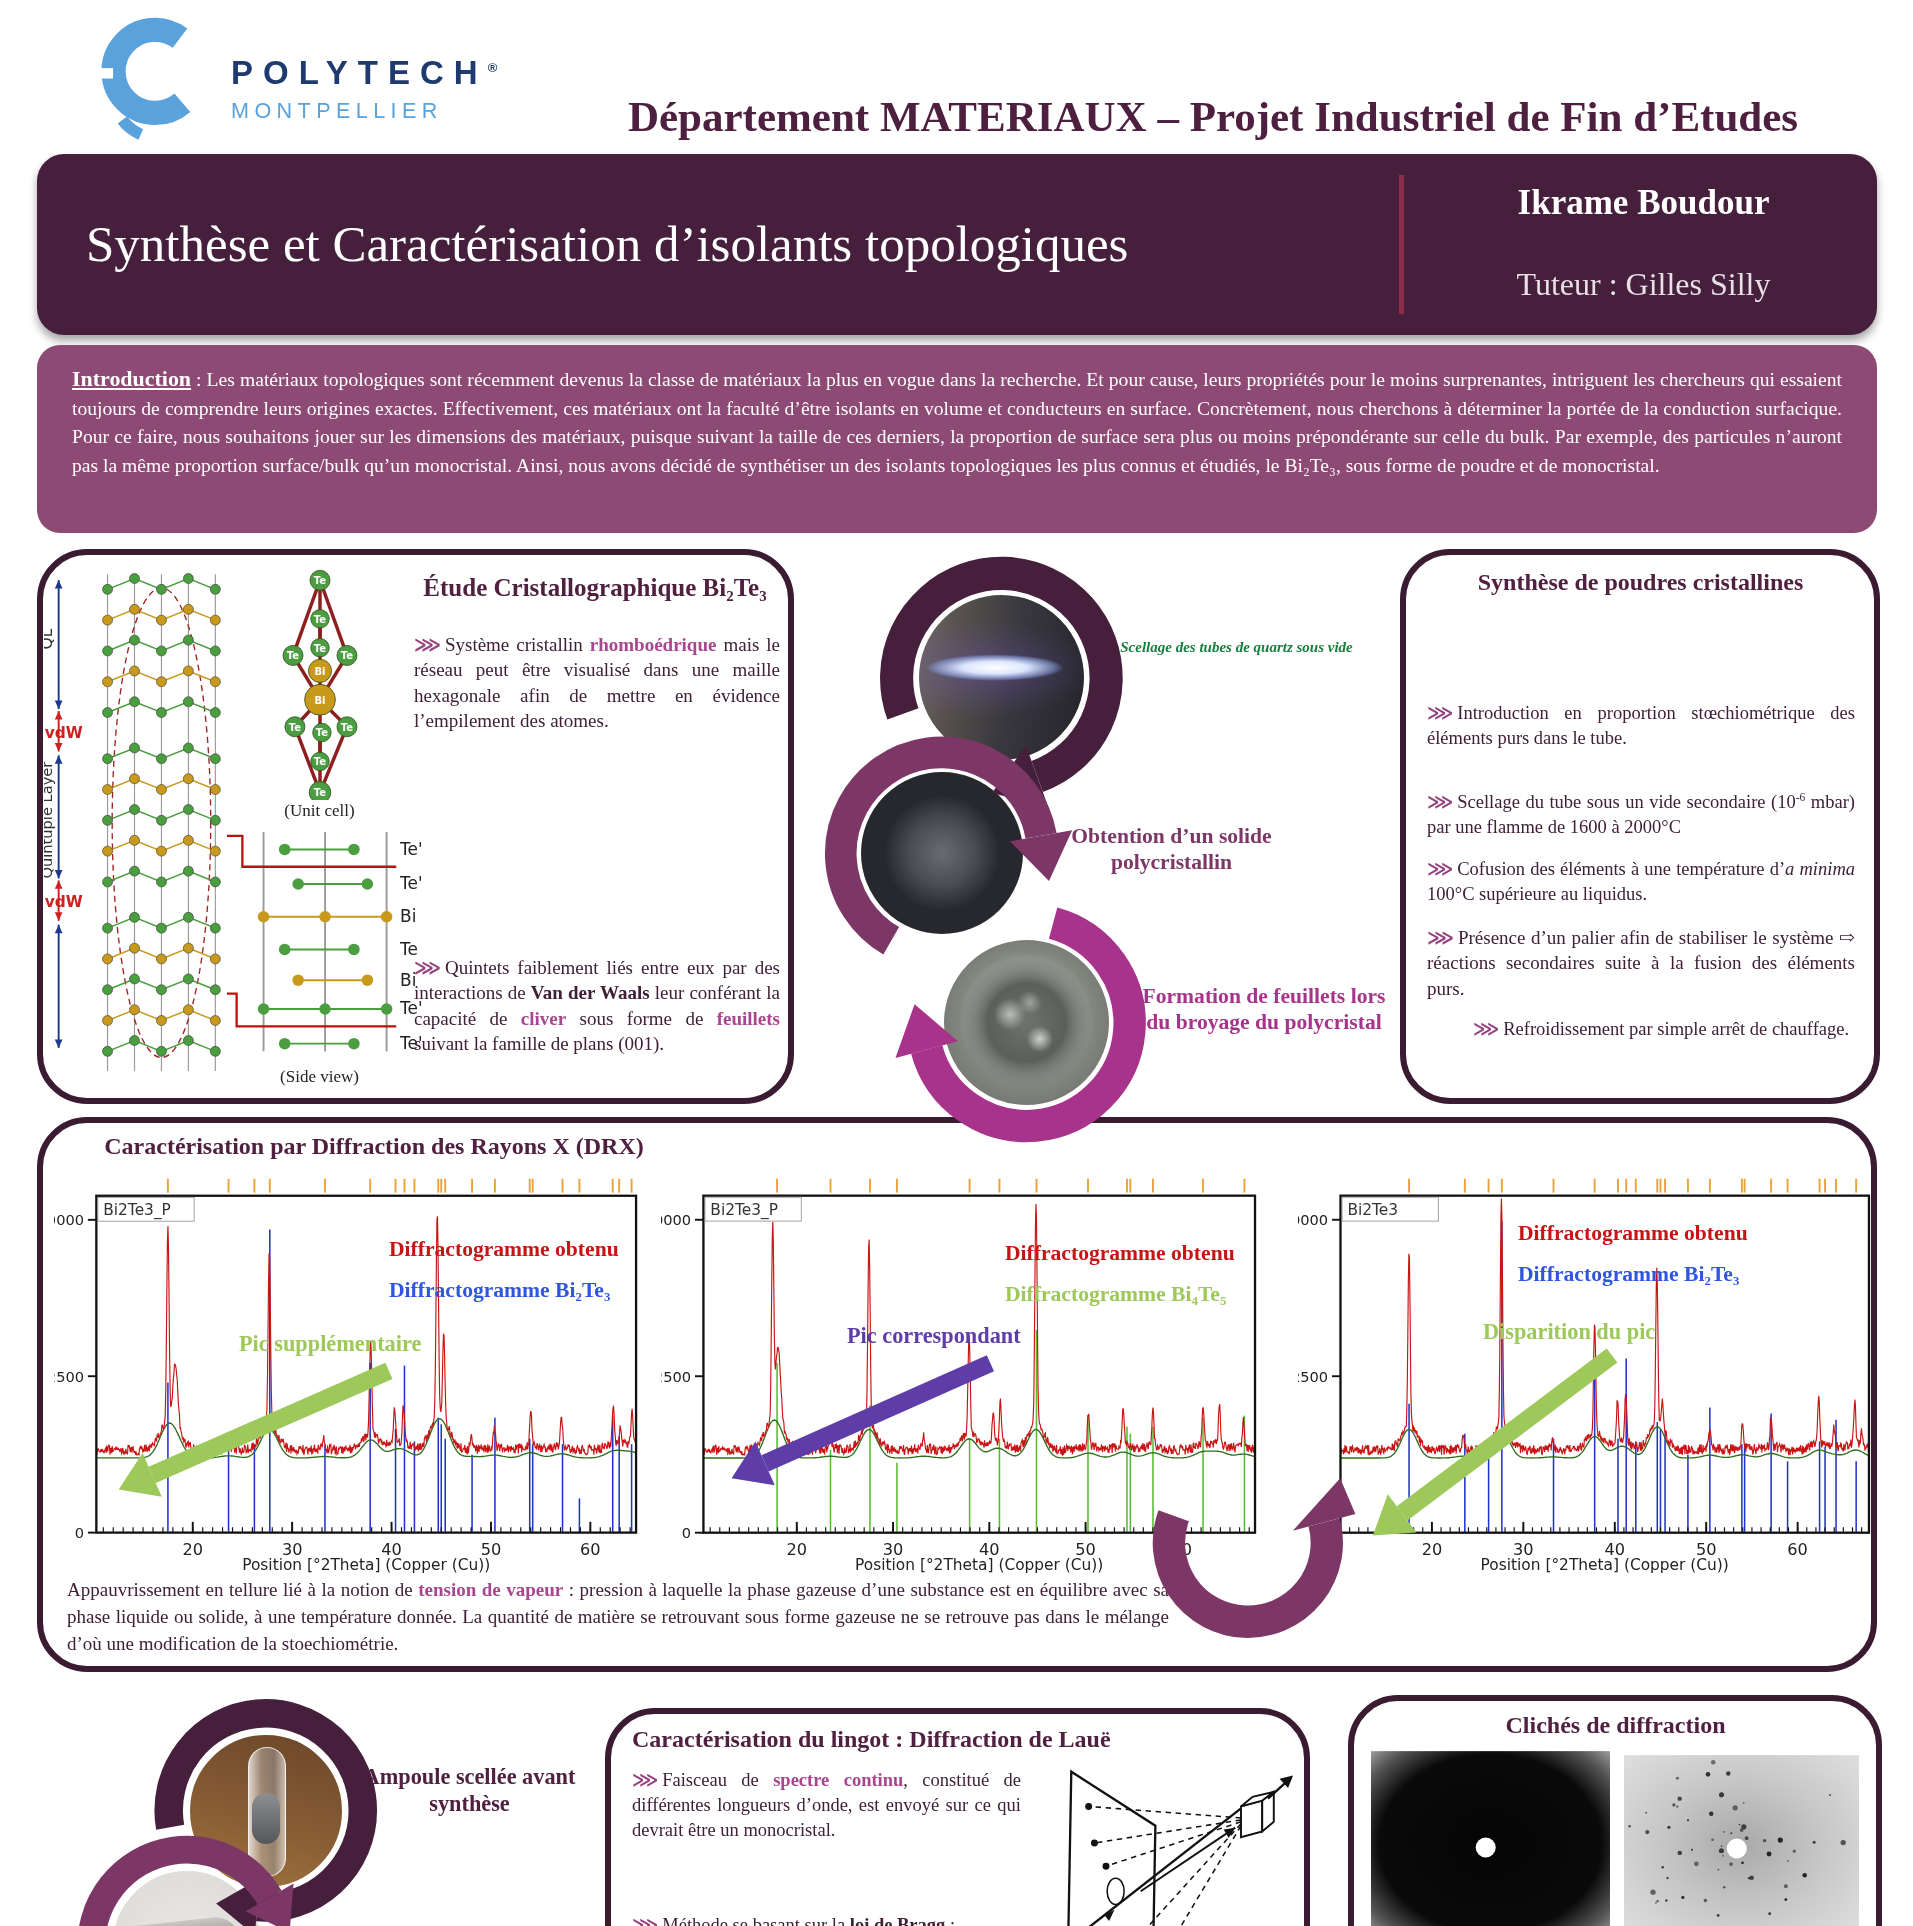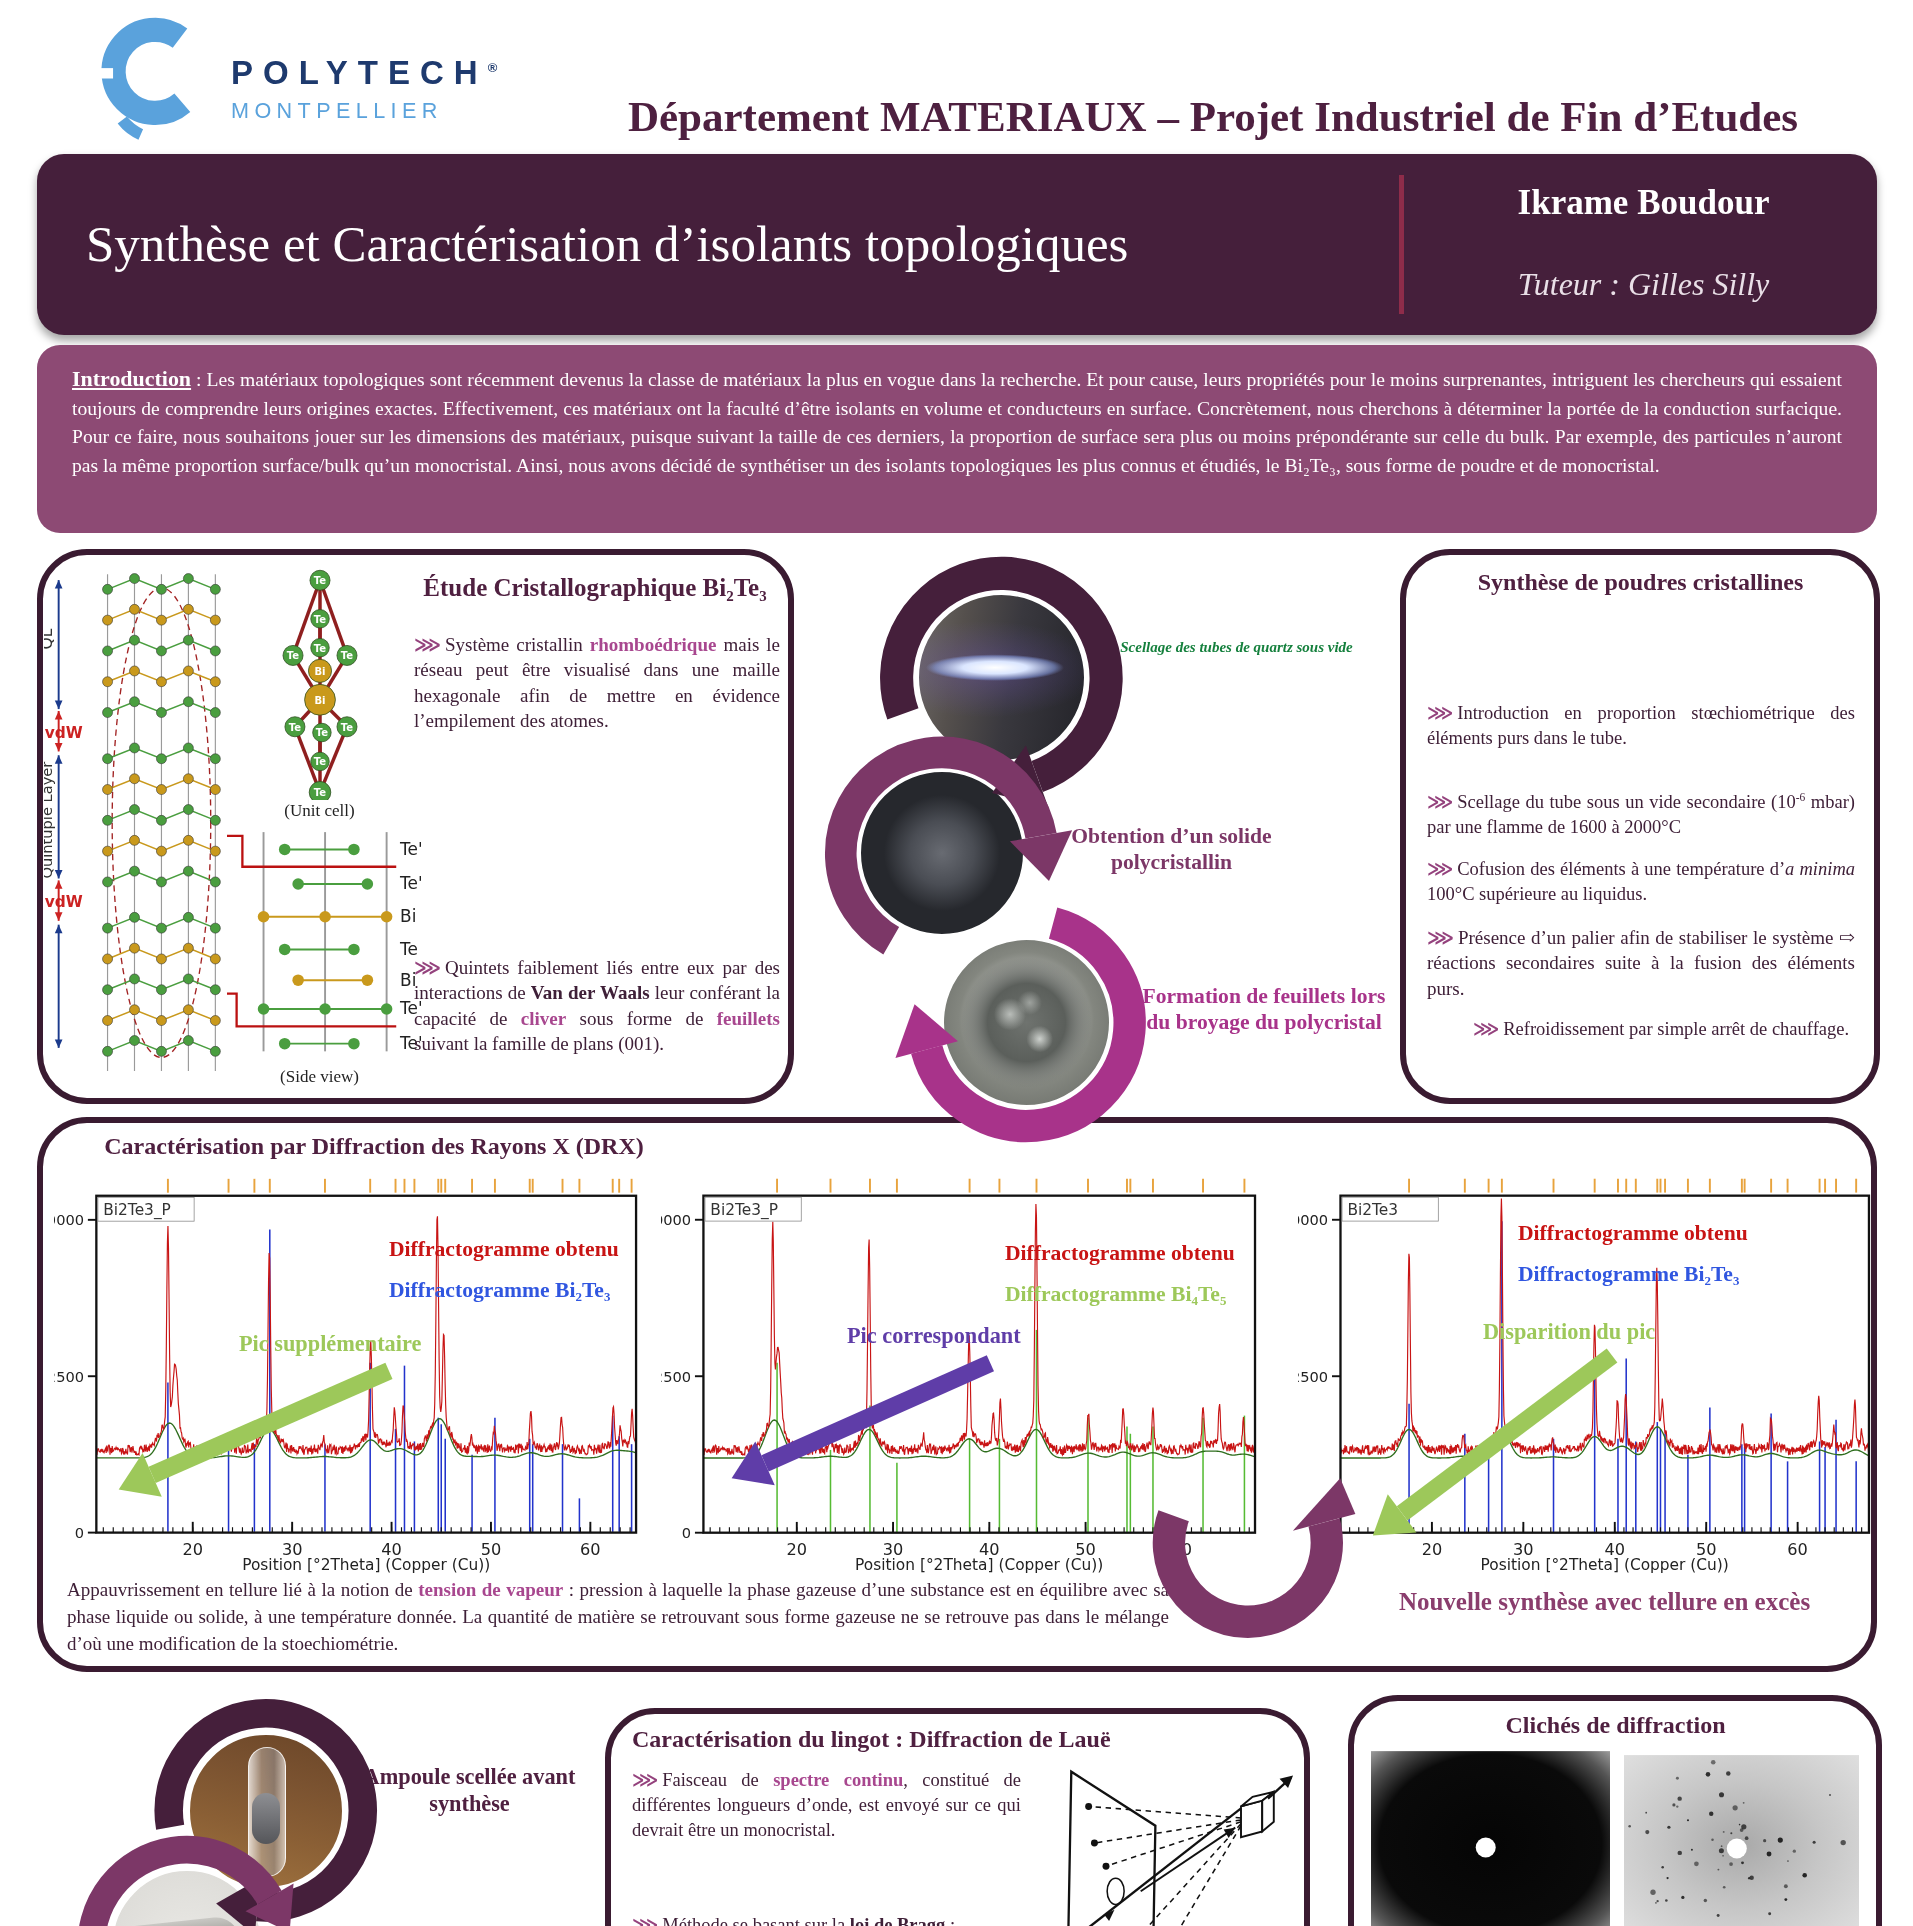--- a/index.html
+++ b/index.html
@@ -56,21 +56,21 @@
   <div class="abs" style="left:231px;top:54px;font-family:'Liberation Sans','DejaVu Sans',sans-serif;font-weight:bold;font-size:33px;letter-spacing:10px;color:#1e3a6e;"><span>POLYTECH</span><span class="sup" style="font-size:13px;">®</span></div>
   <div class="abs" style="left:231px;top:98px;font-family:'Liberation Sans','DejaVu Sans',sans-serif;font-size:21.6px;letter-spacing:5.4px;color:#5aa2dc;">MONTPELLIER</div>
   <div class="abs" style="left:539px;top:92px;width:1348px;font-size:43px;font-weight:bold;color:#4e2040;text-align:center;">Département MATERIAUX – Projet Industriel de Fin d’Etudes</div>
 
   <div class="abs" style="left:37px;top:154px;width:1840px;height:181px;background:#451f3b;border-radius:27px;box-shadow:0 5.4px 8.5px rgba(0,0,0,.35);">
     <div class="abs" style="left:33px;top:0;width:1302px;height:181px;display:flex;align-items:center;">
       <span style="font-size:51px;font-weight:normal;color:#fff;line-height:1.1;margin-left:16px;">Synthèse et Caractérisation d’isolants topologiques</span>
     </div>
     <div class="abs" style="left:1362px;top:21px;width:5.4px;height:139px;background:#8e2c4a;"></div>
     <div class="abs" style="left:1391px;top:29px;width:431px;text-align:center;font-size:35px;font-weight:bold;color:#fff;">Ikrame Boudour</div>
-    <div class="abs" style="left:1391px;top:112px;width:431px;text-align:center;font-size:32px;color:#e9dfe7;font-style:italic;">Tuteur : Gilles Silly</div>
+    <div class="abs" style="left:1391px;top:112px;width:431px;text-align:center;font-size:32px;color:#e9dfe7;">Tuteur : Gilles Silly</div>
   </div>
 
   <div class="abs fillbox" style="left:37px;top:345px;width:1840px;height:188px;padding:17.7px 35px;font-size:19.6px;line-height:1.46;">
     <span class="lead">Introduction</span><span> : Les matériaux topologiques sont récemment devenus la classe de matériaux la plus en vogue dans la recherche. Et pour cause, leurs propriétés pour le moins surprenantes, intriguent les chercheurs qui essaient toujours de comprendre leurs origines exactes. Effectivement, ces matériaux ont la faculté d’être isolants en volume et conducteurs en surface. Concrètement, nous cherchons à déterminer la portée de la conduction surfacique. Pour ce faire, nous souhaitons jouer sur les dimensions des matériaux, puisque suivant la taille de ces derniers, la proportion de surface sera plus ou moins prépondérante sur celle du bulk. Par exemple, des particules n’auront pas la même proportion surface/bulk qu’un monocristal. Ainsi, nous avons décidé de synthétiser un des isolants topologiques les plus connus et étudiés, le Bi₂Te₃, sous forme de poudre et de monocristal.</span>
   </div>
 
   <div class="abs box" style="left:37px;top:549px;width:757px;height:555px;"></div>
   <svg class="abs" style="left:44px;top:557px;" width="181" height="539" id="fig-lattice" viewBox="0 0 470 1400">
       <line x1="165" y1="45" x2="165" y2="1335" stroke="#9a9a9a" stroke-width="3"></line>
       <line x1="235" y1="45" x2="235" y2="1335" stroke="#9a9a9a" stroke-width="3"></line>
@@ -658,21 +658,20 @@
   <div class="abs leg" style="left:1518px;top:1213px;width:347px;">
     <div class="c-red">Diffractogramme obtenu</div>
     <div class="c-blue">Diffractogramme Bi₂Te₃</div>
   </div>
 
   <div class="abs annot c-green" style="left:239px;top:1331px;width:270px;">Pic supplémentaire</div>
   <div class="abs annot c-purple" style="left:847px;top:1323px;width:270px;">Pic correspondant</div>
   <div class="abs annot c-green" style="left:1483px;top:1319px;width:270px;">Disparition du pic</div>
 
   <div class="abs" style="left:67px;top:1577px;width:1102px;font-size:19px;line-height:1.42;text-align:justify;color:#3f2038;"><span><span>Appauvrissement en tellure lié à la notion de </span><span class="hl">tension de vapeur</span><span> : pression à laquelle la phase gazeuse d’une substance est en équilibre avec sa phase liquide ou solide, à une température donnée. La quantité de matière se retrouvant sous forme gazeuse ne se retrouve pas dans le mélange d’où une modification de la stoechiométrie.</span></span></div>
-  <div class="abs" style="left:1354px;top:1587px;width:501px;font-size:25px;font-weight:bold;color:#8a3d6d;text-align:center;line-height:1.2;">Nouvelle synthèse avec tellure en excès</div>
 
   <div class="photo ph-wood" style="left:187px;top:1732px;width:158px;height:158px;">
     <span class="obj" style="left:38%;top:8%;width:24%;height:84%;border-radius:23px;background:linear-gradient(90deg,rgba(255,255,255,.75),rgba(220,225,230,.35) 35%,rgba(160,165,175,.45) 70%,rgba(255,255,255,.6));border:1.2px solid rgba(255,255,255,.8);"></span>
     <span class="obj" style="left:41%;top:38%;width:18%;height:34%;border-radius:15.4px;background:linear-gradient(180deg,#8e8f93,#55565a);"></span>
   </div>
   <div class="photo ph-grayplate" style="left:110px;top:1868px;width:154px;height:154px;">
     <span class="obj" style="left:8%;top:34%;width:78%;height:32%;border-radius:10.8px 35px 35px 10.8px;background:linear-gradient(180deg,#c9c8c4,#8f8e88 55%,#6b6a64);transform:rotate(-6deg);"></span>
   </div>
 
   <div class="abs flow-label" style="left:354px;top:1764px;width:231px;font-size:22.3px;color:#4f2040;">Ampoule scellée avant synthèse</div>

